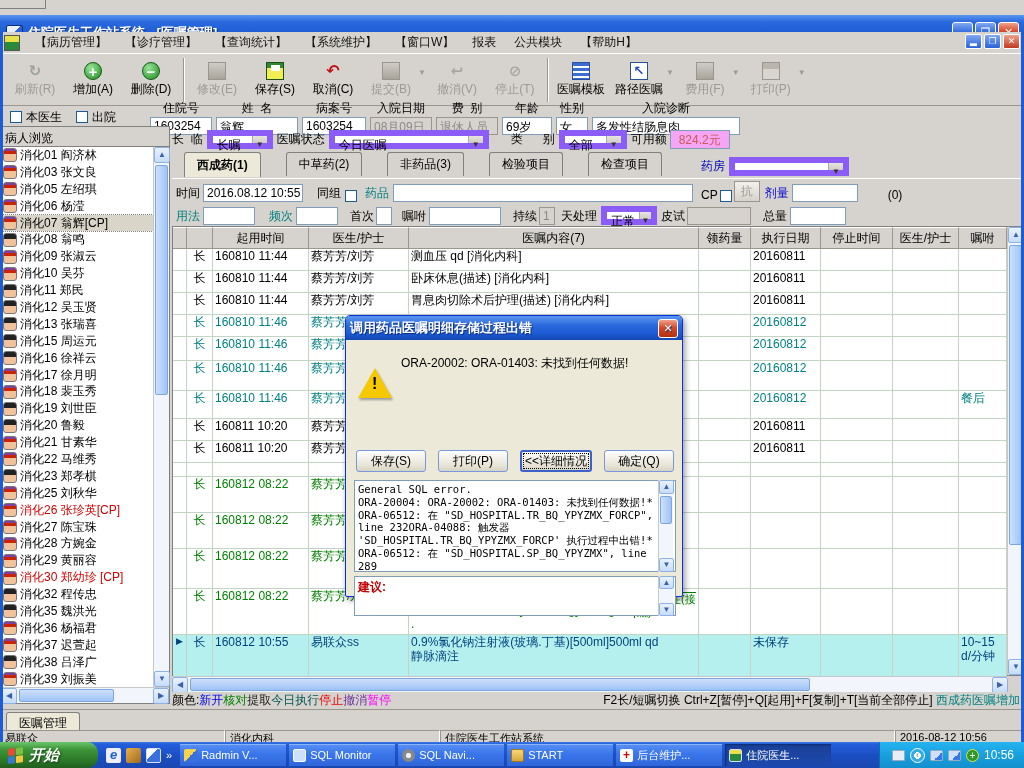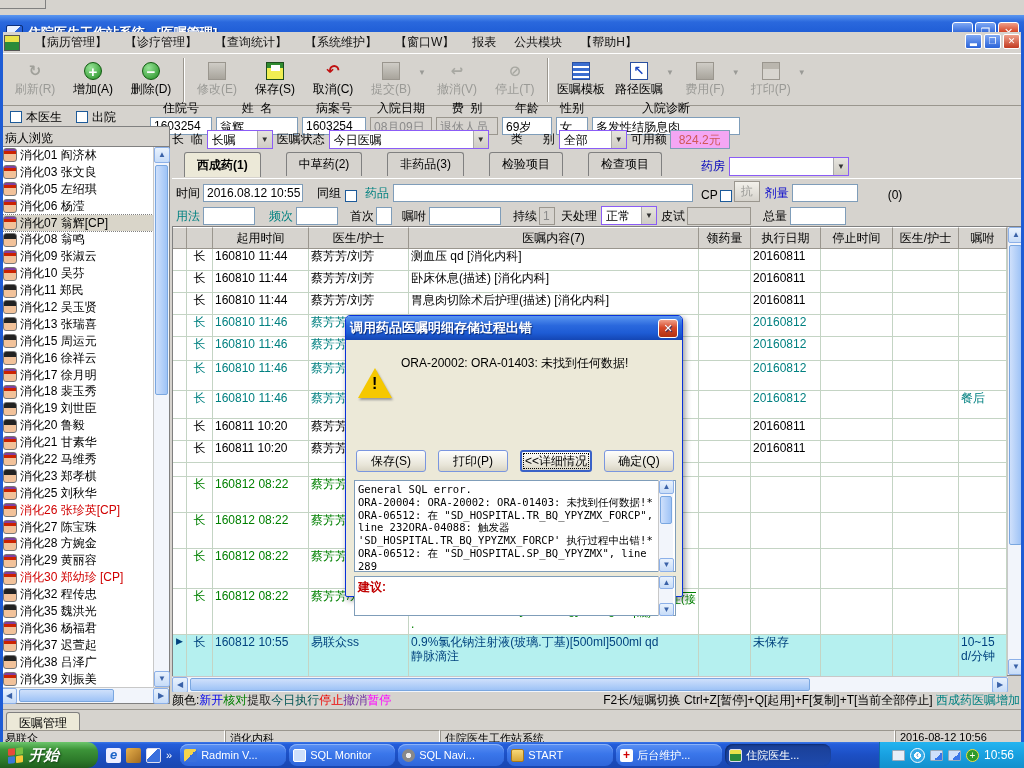--- a/index.html
+++ b/index.html
@@ -43,21 +43,21 @@
   
   .pbar{position:absolute;left:0;top:106px;width:1024px;height:22px;display:flex;align-items:center;font-size:12px;background:#d6d3ce;}
   .cbwrap{display:flex;align-items:center;gap:4px;margin-right:14px;}
   .cb{width:12px;height:12px;border:1px solid #1d5a99;background:#fff;display:inline-block;}
   .fld{display:flex;align-items:center;margin-right:4px;flex-direction:column;}
   .fld .lbl{margin:0 3px;white-space:pre;}
   .inp{border:1px solid #7f9db9;background:#fff;height:18px;font-size:12px;padding:1px 3px;overflow:hidden;white-space:nowrap;}
   .inp.dis{background:#d6d3ce;color:#8a8a8a;border-color:#9a968e;}
   
   .filterbar{position:absolute;left:172px;top:128px;width:852px;height:22px;display:flex;align-items:center;font-size:12px;}
-  .xsel{display:flex;border:1px solid #8b5cf6;background:#fff;height:19px;margin:0 4px;}
+  .xsel{display:flex;border:6px solid #8b5cf6;background:#fff;height:19px;margin:0 4px;}
   .xsel .val{padding:1px 4px;font-size:12px;flex:1;white-space:nowrap;}
   .xsel .arr{width:15px;background:linear-gradient(180deg,#e6e4de,#cfccc4);border-left:1px solid #aaa;text-align:center;font-size:8px;line-height:17px;color:#333;}
   .amount{background:#f4a6f4;color:#d05858;border:1px solid #7f9db9;height:19px;padding:1px 4px;width:60px;font-size:12px;text-align:center;}
   
   .tabrow{position:absolute;left:184px;top:152px;width:852px;height:24px;display:flex;align-items:flex-end;font-size:12px;gap:23px;}
   .tab{border:1px solid #808080;border-bottom:none;background:#d6d3ce;padding:3px 12px;margin-right:2px;border-radius:3px 3px 0 0;}
   .tab.active{background:#ece9d8;font-weight:bold;position:relative;top:1px;padding-top:4px;}
   .pharm{display:flex;align-items:center;margin-left:14px;color:#0000bb;}
   .pharm .xsel{width:120px;}
   
@@ -121,21 +121,21 @@
   .startbtn{width:98px;height:26px;border-radius:0 11px 11px 0;background:linear-gradient(180deg,#6cc66c 0%,#3c9338 30%,#2d7a2a 70%,#205e1e 100%);display:flex;align-items:center;gap:5px;color:#fff;font-size:15px;font-weight:bold;font-style:italic;padding-left:8px;text-shadow:1px 1px 2px #124012;}
   .flag{width:16px;height:15px;display:grid;grid-template-columns:7px 7px;grid-template-rows:7px 7px;gap:1px;transform:skewY(-6deg);}
   .flag i{border-radius:1px;}
   .ql{display:flex;align-items:center;gap:5px;padding:0 8px;}
   .qlico{width:15px;height:15px;border-radius:2px;}
   .qlico.ie{background:#eef;color:#1a62c8;font-size:13px;font-weight:bold;font-style:italic;text-align:center;line-height:14px;}
   .qlico.mail{background:linear-gradient(135deg,#e8b04a,#a06a20);}
   .qlico.desk{background:linear-gradient(135deg,#fff 0 40%,#3a70dd 40%);border:1px solid #dde;}
   .qlmore{color:#fff;font-size:11px;}
   .tasks{display:flex;gap:3px;flex:1;padding-right:4px;}
-  .task{width:106px;height:22px;border-radius:8px;background:linear-gradient(180deg,#5a90f4,#3a76ea 45%,#2f66da);box-shadow:inset 0 1px 0 #8ab2f8;color:#fff;font-size:11px;display:flex;align-items:center;gap:4px;padding:0 4px;overflow:hidden;white-space:nowrap;}
+  .task{width:106px;height:22px;border-radius:0;background:linear-gradient(180deg,#5a90f4,#3a76ea 45%,#2f66da);box-shadow:inset 0 1px 0 #8ab2f8;color:#fff;font-size:11px;display:flex;align-items:center;gap:4px;padding:0 4px;overflow:hidden;white-space:nowrap;}
   .task.active{background:linear-gradient(180deg,#1a3f96,#1e4aae);box-shadow:inset 1px 1px 2px #0d2a6e;}
   .tico{width:13px;height:13px;flex:0 0 13px;border-radius:2px;}
   .tico.radmin{background:linear-gradient(135deg,#f4d44a 0 50%,#3a70dd 50%);}
   .tico.monitor{background:#cfe0fb;border:1px solid #fff;}
   .tico.navigator{background:radial-gradient(circle,#eee 30%,#888 31%);border-radius:50%;}
   .tico.folder{background:linear-gradient(180deg,#f8d878,#d8a838);border:1px solid #a87818;}
   .tico.cross{background:#fff;color:#d00000;font-weight:bold;font-size:12px;line-height:12px;text-align:center;}
   .tico.hospital{background:linear-gradient(180deg,#e8e24a 0 40%,#2a8a3a 40%);border:1px solid #dde;}
   .tray{height:26px;background:linear-gradient(180deg,#24b4f0 0%,#18a0e0 50%,#1490cc 100%);border-left:1px solid #0d70a8;display:flex;align-items:center;gap:5px;padding:0 10px 0 12px;color:#fff;font-size:12px;}
   .trico{width:13px;height:11px;background:#e8eef8;border:1px solid #9ab;border-radius:1px;}

